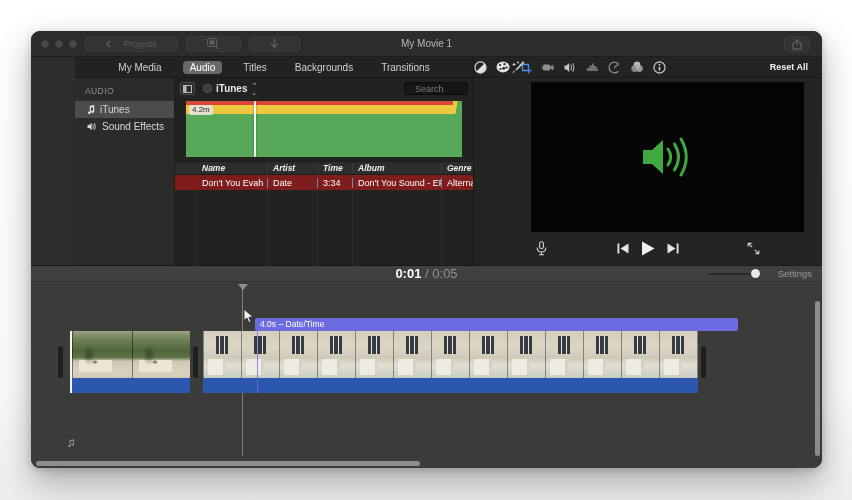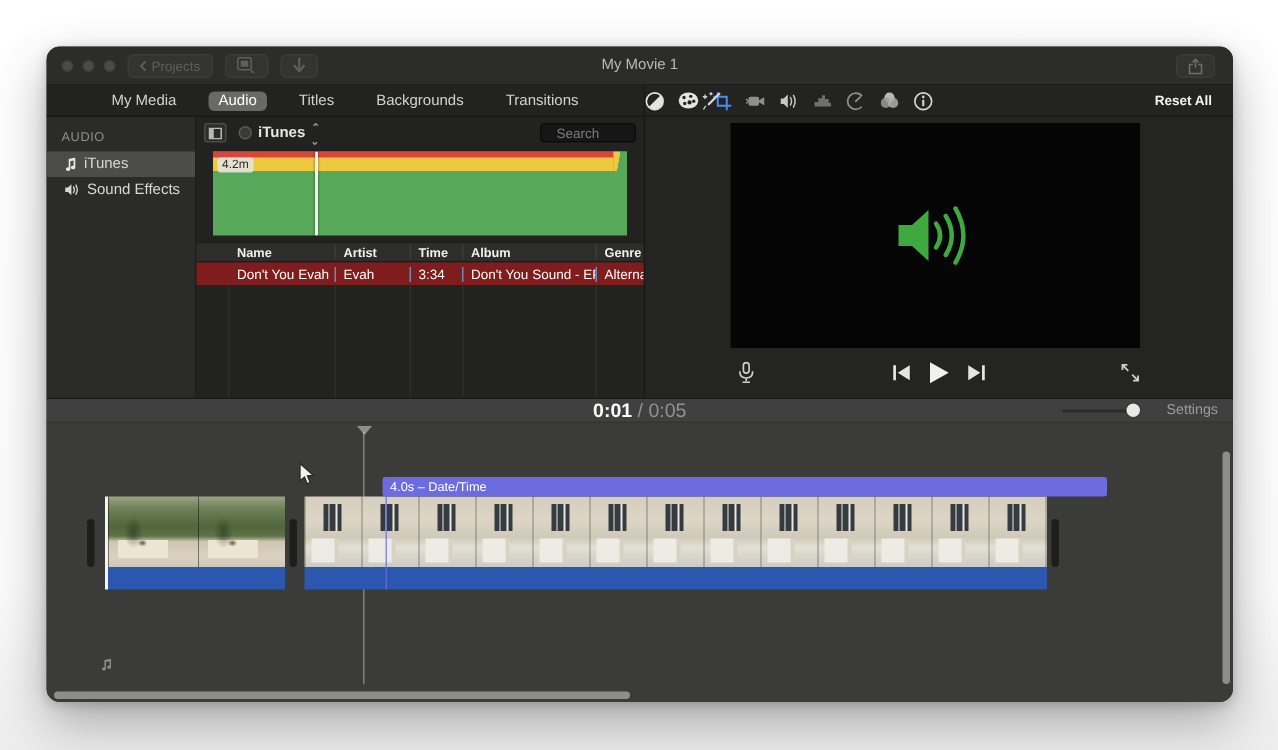--- a/index.html
+++ b/index.html
@@ -19,32 +19,32 @@
   }
 
   
   .titlebar {
     height:26px; background:#2c2c2a; border-bottom:1px solid #1d1d1b;
     display:flex; align-items:center; position:relative; flex:none;
   }
   .traffic { display:flex; gap:6px; margin-left:10px; }
   .traffic span { width:8px; height:8px; border-radius:50%; background:#4b4b49; border:1px solid #414140; }
   .tb-btn {
-    height:16px; display:flex; align-items:center; gap:3px; padding:0 7px;
+    height:16px; display:flex; align-items:center; gap:13px; padding:0 20px;
     background:#333331; border:1px solid #3c3c3a; border-radius:4px;
     color:#5f5f5d; font-size:9px; margin-left:8px;
   }
   .tb-btn svg { display:block; }
   .win-title { position:absolute; left:0; right:0; text-align:center; color:#b9b9b7; font-size:10px; pointer-events:none; }
   .share-btn { position:absolute; right:12px; top:5px; width:26px; height:16px;
     border:1px solid #3c3c3a; border-radius:4px; background:#333331;
     display:flex; align-items:center; justify-content:center; color:#6a6a68; }
 
   
-  .content { height:209px; display:flex; flex:none; border-bottom:1px solid #191917; }
+  .content { height:209px; display:flex; flex:none; border-bottom:1px solid #191917;padding-left:44px; }
   .left-panel { width:399px; display:flex; flex-direction:column; border-right:1px solid #161614; }
   .right-panel { flex:1; display:flex; flex-direction:column; background:#232321; }
 
   .tabbar {
     height:21px; background:#222220; border-bottom:1px solid #191917;
     display:flex; align-items:center; justify-content:center; gap:14px; flex:none;
   }
   .tab { color:#d2d2d0; font-size:10px; padding:1px 7px; border-radius:4px; }
   .tab.active { background:#696967; color:#ffffff; }
 
@@ -79,21 +79,21 @@
   .wf-playhead { position:absolute; left:24.8%; top:0; bottom:0; width:2px; background:#f4f4f2;
     box-shadow:0 0 2px rgba(0,0,0,0.5); border-radius:1px; }
 
   
   .song-table { display:flex; flex-direction:column; flex:1; margin-top:2px; min-height:0; }
   .trow { display:flex; flex:none; }
   .thead { height:14px; background:#2d2d2b; border-top:1px solid #1c1c1a; border-bottom:1px solid #1c1c1a;
     align-items:center; color:#f0f0ee; font-weight:bold; font-size:8.5px; }
   .tsel { height:15px; background:#7f1d1d; align-items:center; color:#fdfdfd; font-size:9px; }
   .tcell { padding-left:5px; overflow:hidden; white-space:nowrap; border-right:1px solid rgba(0,0,0,0.18); }
-  .thead .tcell { border-right:1px solid #3c3c3a; }
+  .thead .tcell { border-right:1px solid #3c3c3a;font-style:italic; }
   .tsel .tcell { border-right:1px solid #5d8fc2; }
   .c0 { width:22px; flex:none; padding-left:0; }
   .c1 { width:71px; flex:none; }
   .c2 { width:50px; flex:none; }
   .c3 { width:35px; flex:none; }
   .c4 { width:89px; flex:none; }
   .c5 { flex:1; border-right:none !important; }
   .tbody-empty { flex:1; display:flex; }
   .tbody-empty .tcell { border-right:1px solid rgba(255,255,255,0.05); height:100%; }
 
@@ -278,21 +278,21 @@
               <div class="tcell c0"></div>
               <div class="tcell c1">Name</div>
               <div class="tcell c2">Artist</div>
               <div class="tcell c3">Time</div>
               <div class="tcell c4">Album</div>
               <div class="tcell c5">Genre</div>
             </div>
             <div class="trow tsel">
               <div class="tcell c0"></div>
               <div class="tcell c1">Don't You Evah</div>
-              <div class="tcell c2">Evah</div>
+              <div class="tcell c2">Date</div>
               <div class="tcell c3">3:34</div>
               <div class="tcell c4">Don't You Sound - EP</div>
               <div class="tcell c5">Alterna</div>
             </div>
             <div class="tbody-empty">
               <div class="tcell c0"></div>
               <div class="tcell c1"></div>
               <div class="tcell c2"></div>
               <div class="tcell c3"></div>
               <div class="tcell c4"></div>

